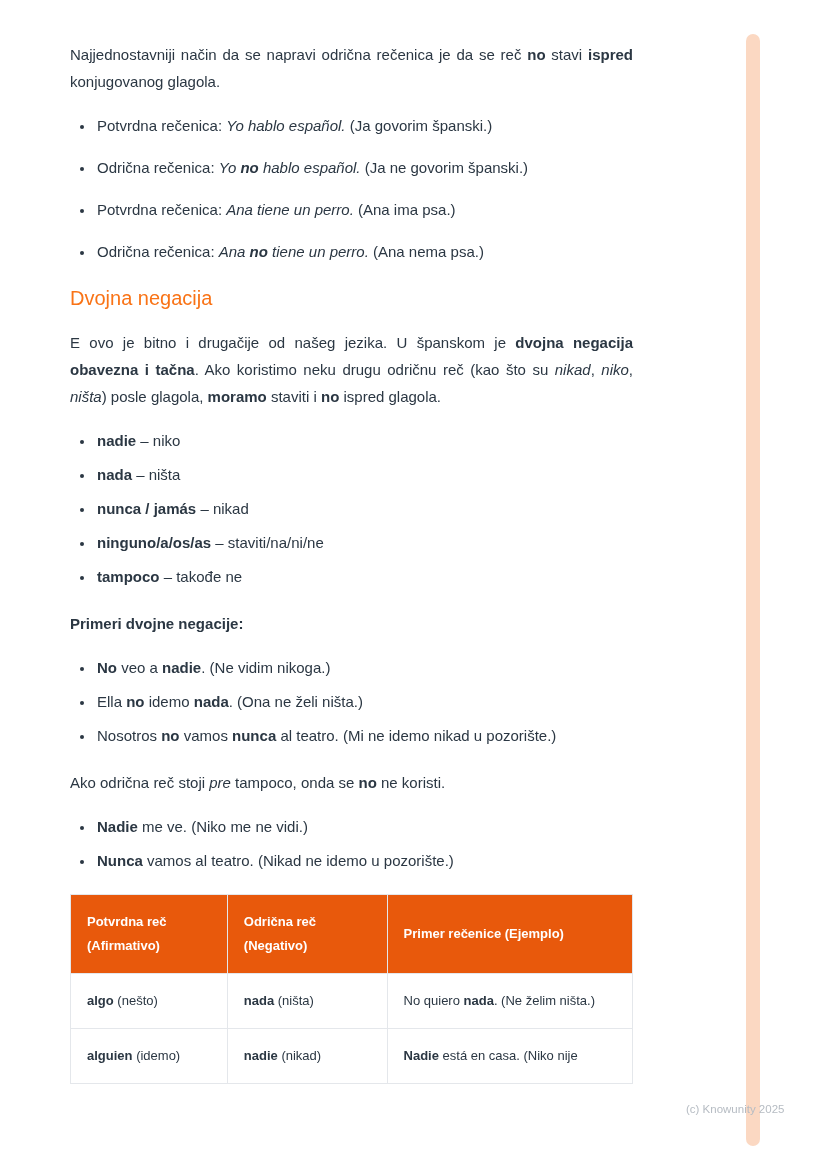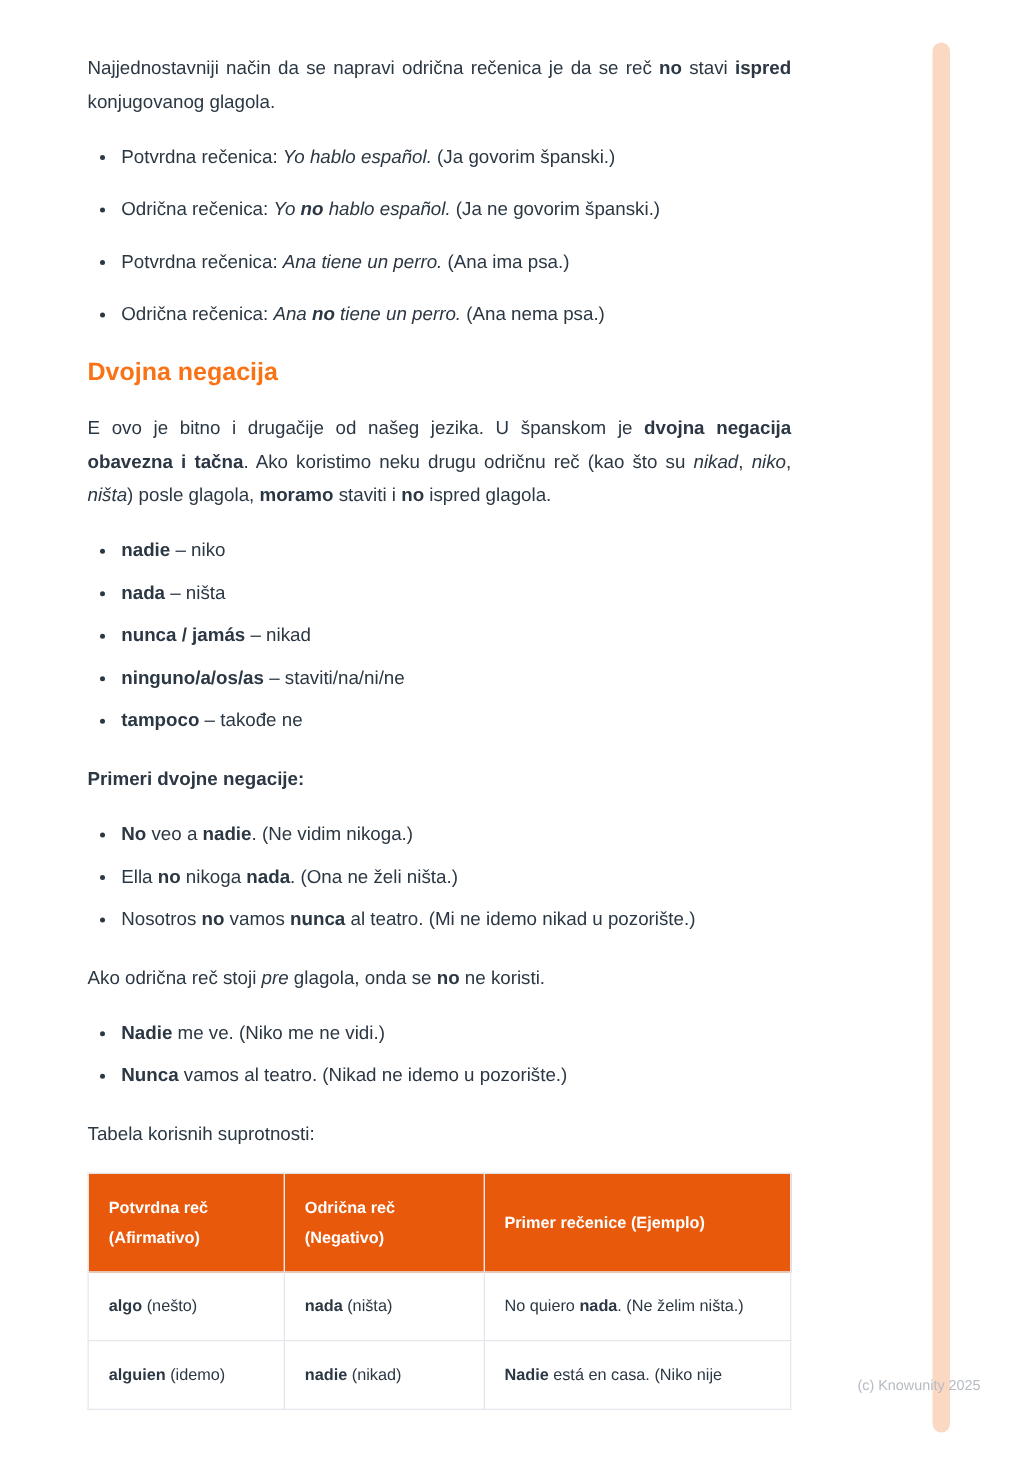--- a/index.html
+++ b/index.html
@@ -15,21 +15,21 @@
     position:absolute;left:70px;top:41px;width:563px;
     font-size:15px;line-height:27px;
   }
   .para{margin:0 0 17px;}
   .justify{text-align:justify;}
   .b{font-weight:700;}
   .i{font-style:italic;}
   h2.orange-heading{
     color:#f97316;
     font-size:20px;line-height:26px;
-    font-weight:700;
+    font-weight:400;
     margin:10px 0 18px;
   }
   ul{margin:0 0 20px;padding-left:25px;}
   ul li{padding-left:2px;}
   ul li::marker{color:#2b3743;font-size:0.85em;}
   ul.loose li{margin-bottom:15px;}
   ul.tight li{margin-bottom:7px;}
 
   table.opposites{
     border-collapse:collapse;
@@ -94,32 +94,31 @@
       <li><span class="b">nada</span><span> – ništa</span></li>
       <li><span class="b">nunca / jamás</span><span> – nikad</span></li>
       <li><span class="b">ninguno/a/os/as</span><span> – staviti/na/ni/ne</span></li>
       <li><span class="b">tampoco</span><span> – takođe ne</span></li>
     </ul>
 
     <p class="para"><span class="b">Primeri dvojne negacije:</span></p>
 
     <ul class="tight">
       <li><span class="b">No</span><span> veo a </span><span class="b">nadie</span><span>. (Ne vidim nikoga.)</span></li>
-      <li><span>Ella </span><span class="b">no</span><span> nikoga </span><span class="b">nada</span><span>. (Ona ne želi ništa.)</span></li>
+      <li><span>Ella </span><span class="b">no</span><span> idemo </span><span class="b">nada</span><span>. (Ona ne želi ništa.)</span></li>
       <li><span>Nosotros </span><span class="b">no</span><span> vamos </span><span class="b">nunca</span><span> al teatro. (Mi ne idemo nikad u pozorište.)</span></li>
     </ul>
 
-    <p class="para"><span>Ako odrična reč stoji </span><span class="i">pre</span><span> glagola, onda se </span><span class="b">no</span><span> ne koristi.</span></p>
+    <p class="para"><span>Ako odrična reč stoji </span><span class="i">pre</span><span> tampoco, onda se </span><span class="b">no</span><span> ne koristi.</span></p>
 
     <ul class="tight">
       <li><span class="b">Nadie</span><span> me ve. (Niko me ne vidi.)</span></li>
       <li><span class="b">Nunca</span><span> vamos al teatro. (Nikad ne idemo u pozorište.)</span></li>
     </ul>
 
-    <p class="para"><span>Tabela korisnih suprotnosti:</span></p>
 
     <table class="opposites">
       <colgroup>
         <col class="c1">
           <col class="c2">
           <col class="c3">
       </colgroup>
       <thead>
         <tr>
           <th>Potvrdna reč (Afirmativo)</th>

